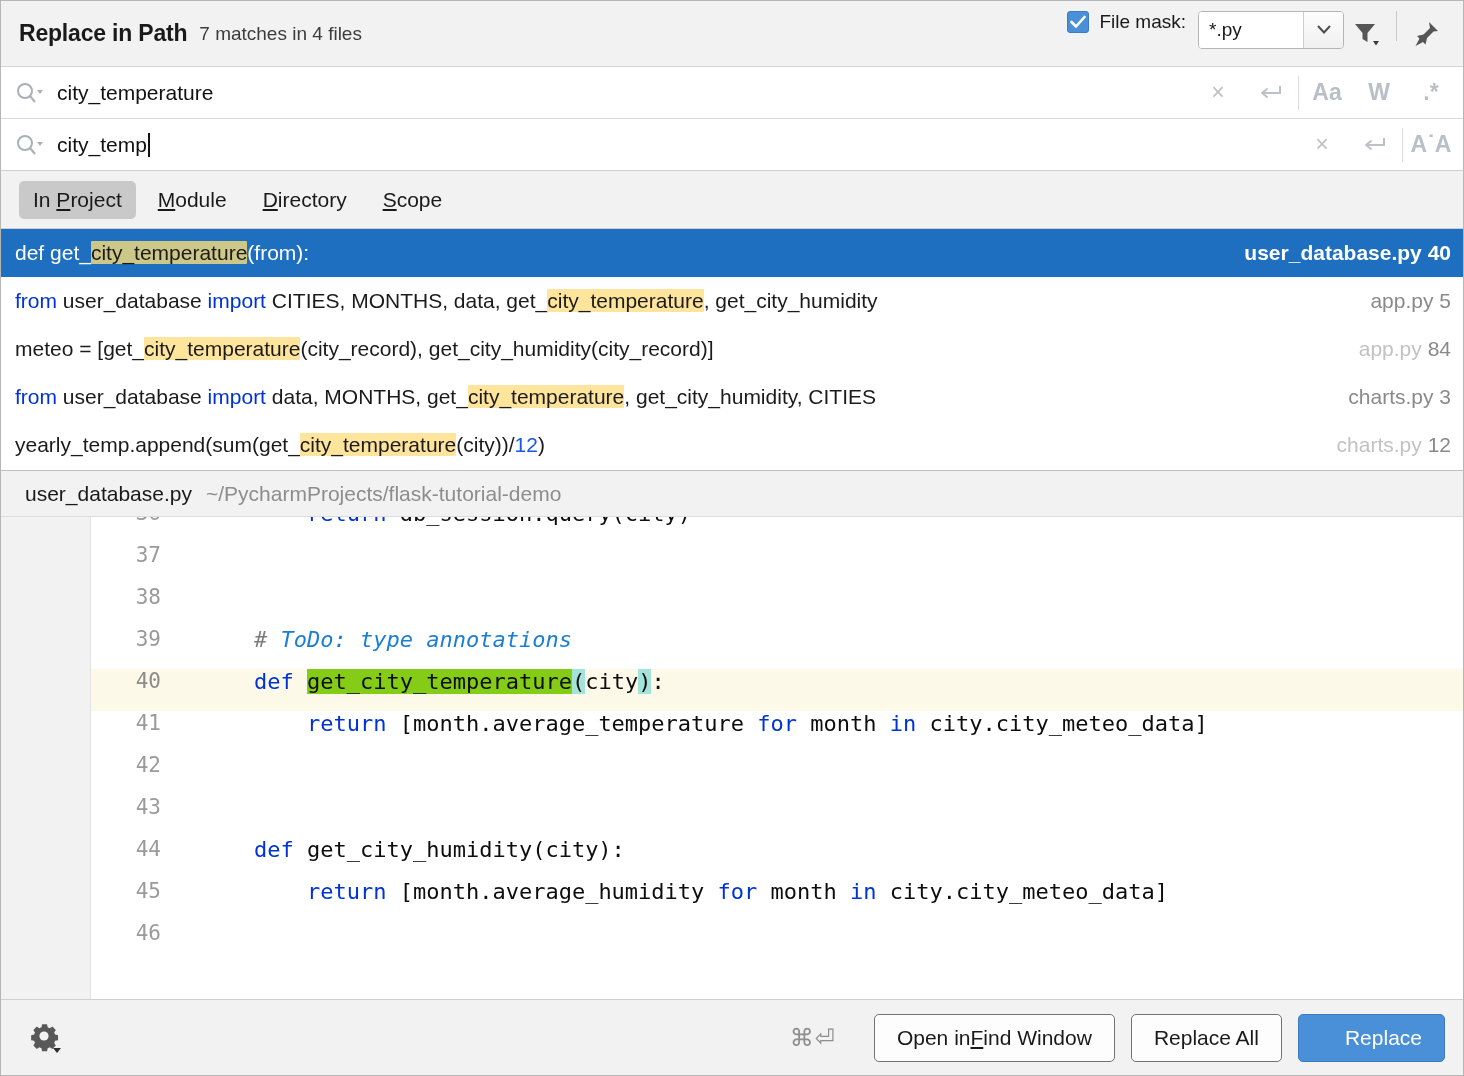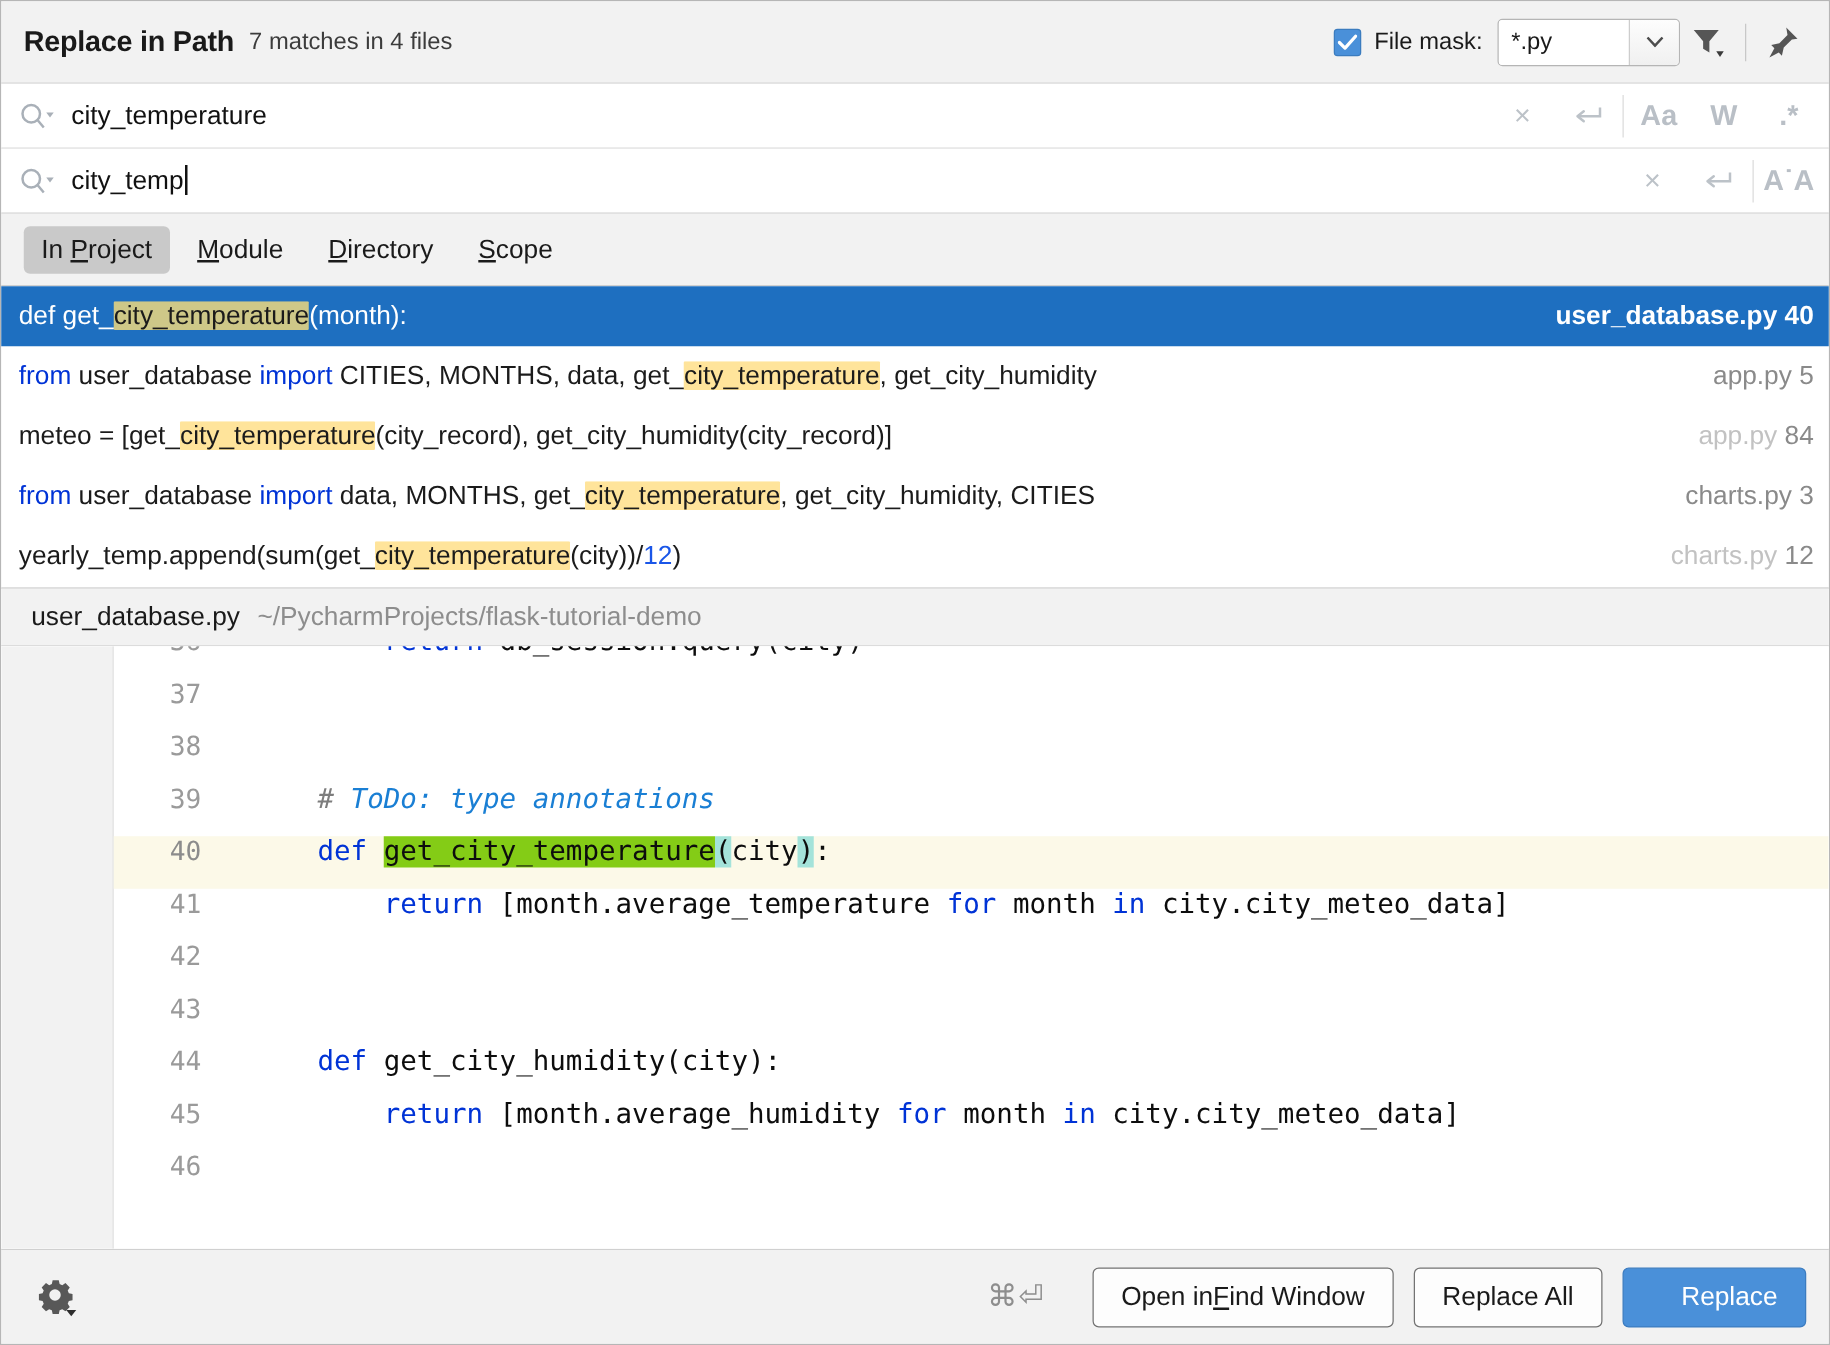--- a/index.html
+++ b/index.html
@@ -19,21 +19,21 @@
   
   .header {
     height: 66px; flex: 0 0 66px;
     background: #f2f2f2;
     display: flex; align-items: center;
     padding: 0 14px 0 18px;
     border-bottom: 1px solid #d4d4d4;
   }
   .title { font-size: 23px; font-weight: bold; color: #1a1a1a; letter-spacing: -0.2px; }
   .match-count { font-size: 19px; color: #3c3c3c; margin-left: 12px; }
-  .header-right { margin-left: auto; display: flex; align-items: center; gap: 0; }
+  .header-right { margin-left: auto; display: flex; gap: 0; }
   .checkbox {
     width: 22px; height: 22px; border-radius: 3px;
     background: #4a90d9; border: 1px solid #3b7cbf;
     display: flex; align-items: center; justify-content: center;
     margin-right: 10px;
   }
   .checkbox svg { display: block; }
   .filemask-label { font-size: 19px; color: #1a1a1a; margin-right: 12px; }
   .combo {
     display: flex; height: 38px; width: 146px;
@@ -252,21 +252,21 @@
 
   <div class="scope-bar">
     <div class="scope-tab active"><span>In </span><span class="mn">P</span><span>roject</span></div>
     <div class="scope-tab"><span></span><span class="mn">M</span><span>odule</span></div>
     <div class="scope-tab"><span></span><span class="mn">D</span><span>irectory</span></div>
     <div class="scope-tab"><span></span><span class="mn">S</span><span>cope</span></div>
   </div>
 
   <div class="results" id="results-list">
       <div class="result-row selected">
-        <div class="result-code"><span>def </span><span>get_</span><span class="hl">city_temperature</span><span>(month):</span></div>
+        <div class="result-code"><span>def </span><span>get_</span><span class="hl">city_temperature</span><span>(from):</span></div>
         <div class="result-file"><span class="">user_database.py</span><span class=""> 40</span></div>
       </div>
       <div class="result-row">
         <div class="result-code"><span class="kw">from</span><span> user_database </span><span class="kw">import</span><span> CITIES, MONTHS, data, get_</span><span class="hl">city_temperature</span><span>, get_city_humidity</span></div>
         <div class="result-file"><span class="fname">app.py</span><span class="lineno"> 5</span></div>
       </div>
       <div class="result-row">
         <div class="result-code"><span>meteo = [get_</span><span class="hl">city_temperature</span><span>(city_record), get_city_humidity(city_record)]</span></div>
         <div class="result-file"><span class="fname-dim">app.py</span><span class="lineno"> 84</span></div>
       </div>

